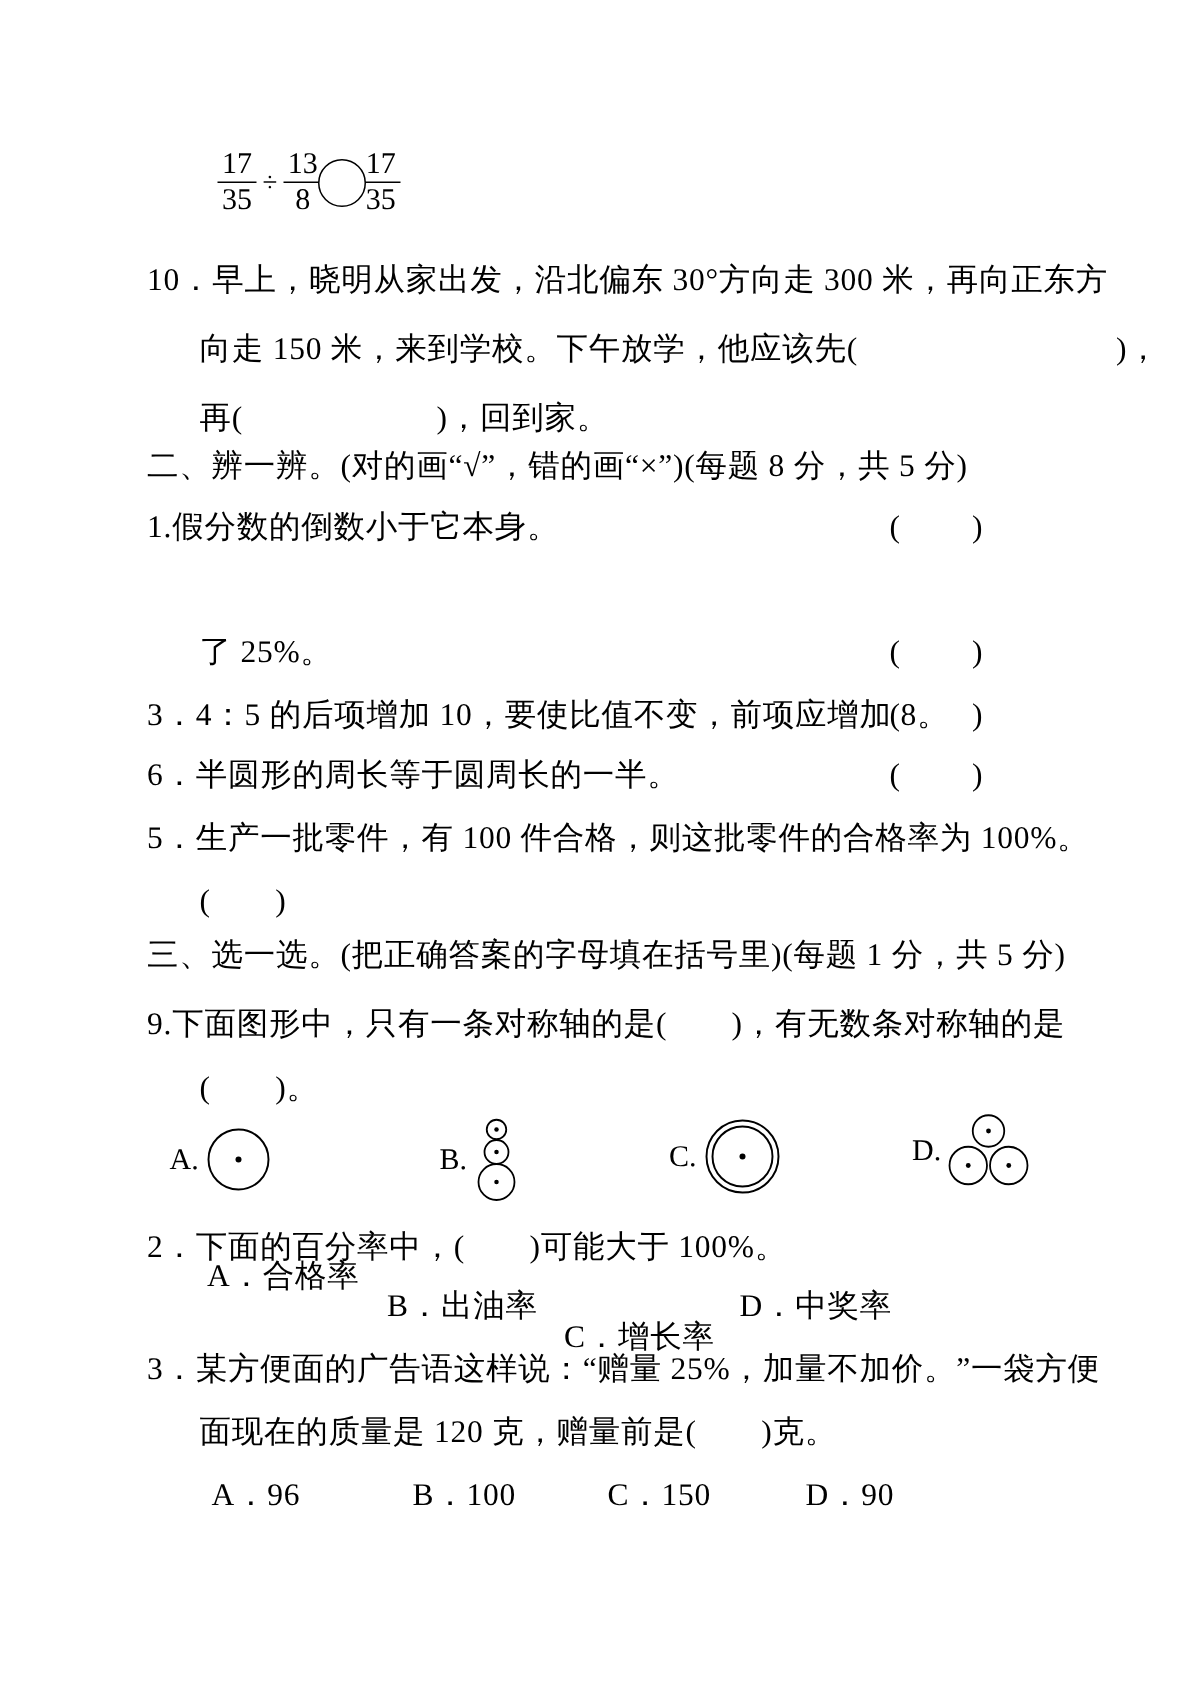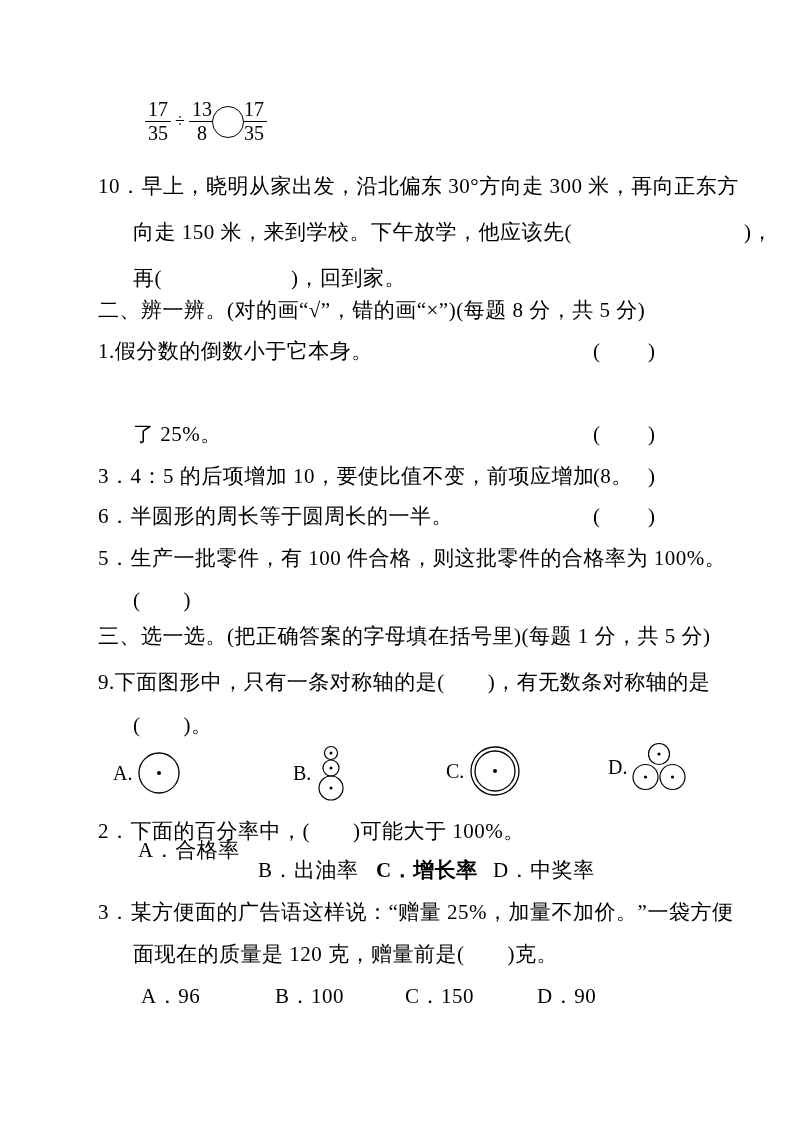--- a/index.html
+++ b/index.html
@@ -125,21 +125,21 @@
       <circle cx="14.5" cy="35" r="12.5" fill="none" stroke="#000" stroke-width="1.2"></circle>
       <circle cx="14.5" cy="35" r="1.6" fill="#000"></circle>
       <circle cx="41.5" cy="35" r="12.5" fill="none" stroke="#000" stroke-width="1.2"></circle>
       <circle cx="41.5" cy="35" r="1.6" fill="#000"></circle>
     </svg>
   </div>
 
   <div class="tl" style="top:817px;left:98px;">2．下面的百分率中，(　　)可能大于 100%。</div>
   <div class="tl" style="top:836px;left:138px;font-family:Liberation Serif, serif;">A．合格率</div>
   <div class="tl" style="top:856px;left:258px;">B．出油率</div>
-  <div class="tl" style="top:856px;left:376px;font-weight:bold;">C．增长率</div>
+  <div class="tl" style="top:877px;left:376px;">C．增长率</div>
   <div class="tl" style="top:856px;left:493px;">D．中奖率</div>
 
   <div class="tl" style="top:898px;left:98px;">3．某方便面的广告语这样说：“赠量 25%，加量不加价。”一袋方便</div>
   <div class="tl" style="top:940px;left:133px;">面现在的质量是 120 克，赠量前是(　　)克。</div>
   <div class="tl" style="top:982px;left:141px;">A．96</div>
   <div class="tl" style="top:982px;left:275px;">B．100</div>
   <div class="tl" style="top:982px;left:405px;">C．150</div>
   <div class="tl" style="top:982px;left:537px;">D．90</div>
 
 </div>

